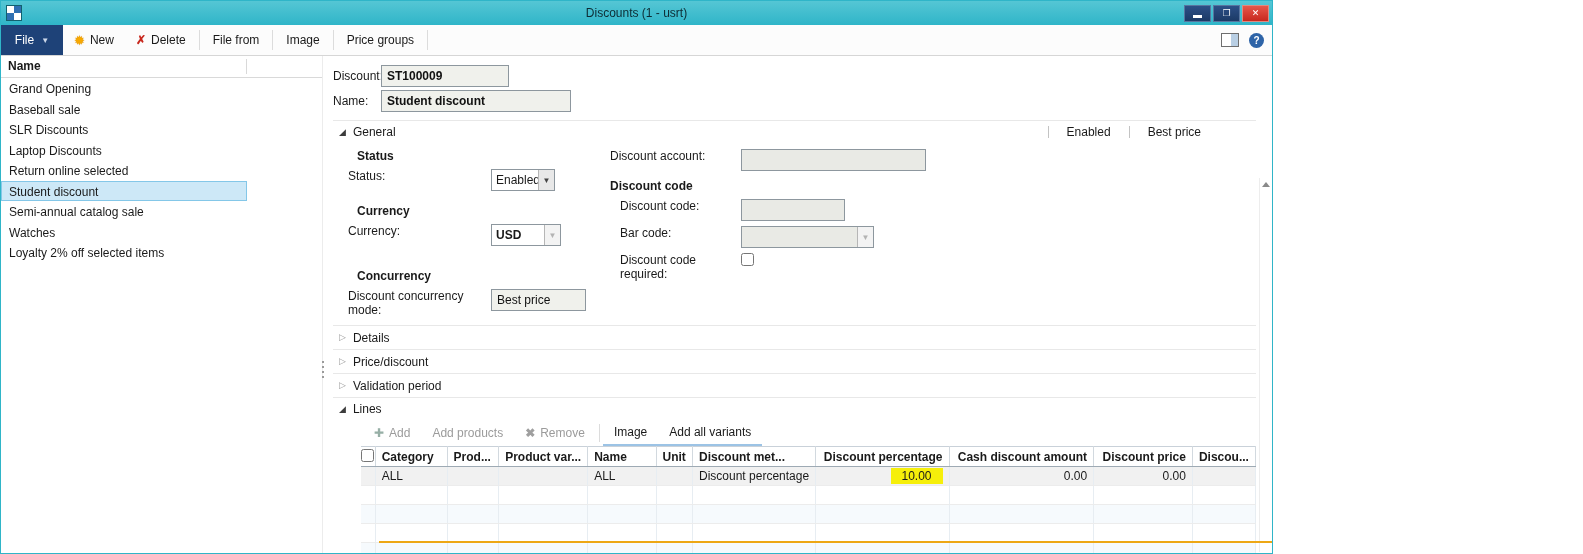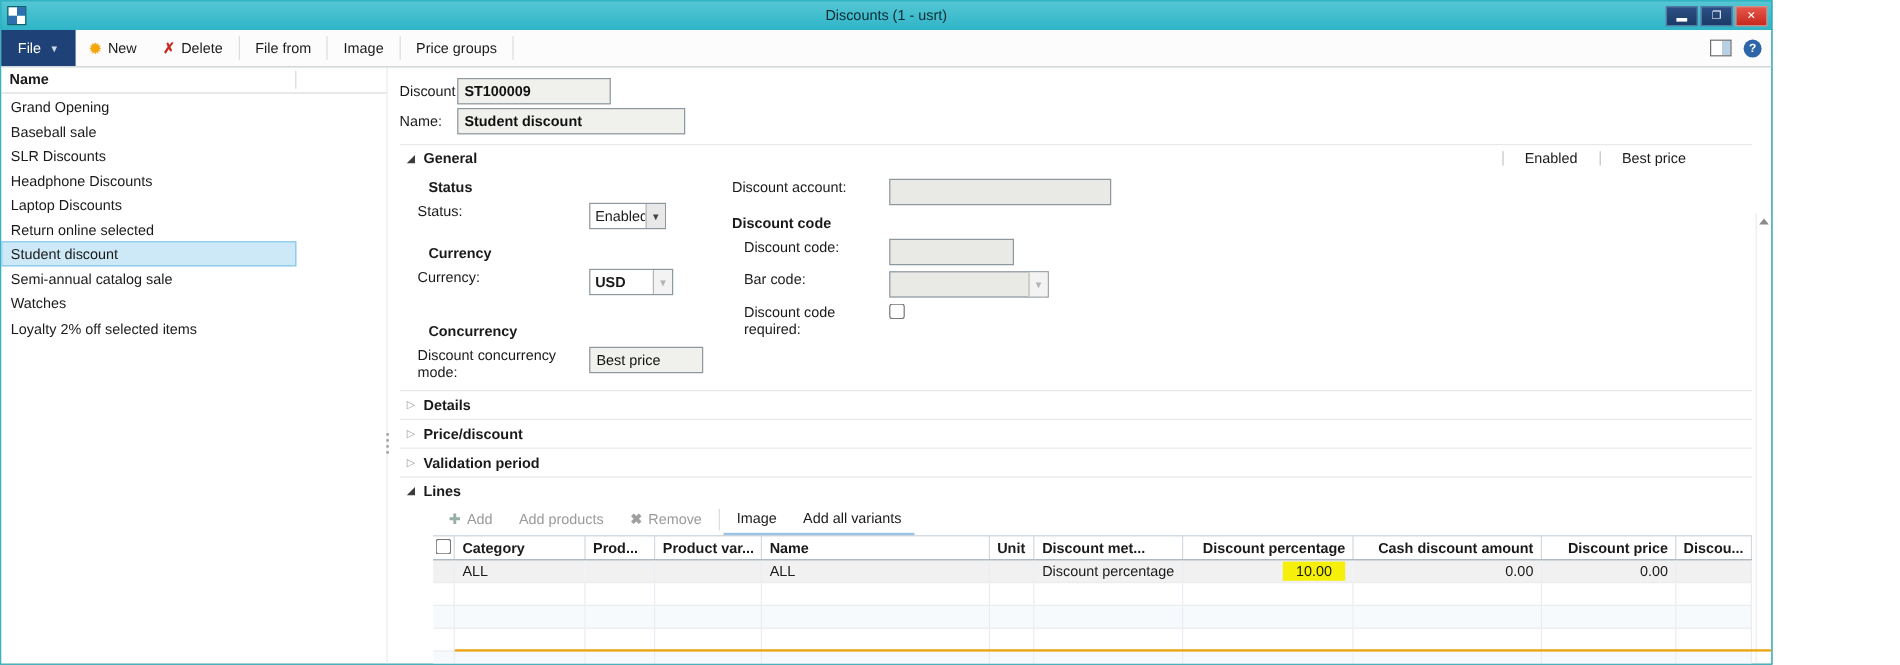--- a/index.html
+++ b/index.html
@@ -1,18 +1,18 @@
 <!DOCTYPE html>
 <html style="--titlebar: #2fb5c8; --file-button: #1e4278; --selection: #cde8f7; --highlight: #f6ef0a; --close: #c8281e; --accent: #2e64a8;"><head>
 <meta charset="utf-8">
 <style>
   *{box-sizing:border-box;margin:0;padding:0}
   html,body{width:1583px;height:554px;overflow:hidden}
   body{font-family:"Liberation Sans",sans-serif;font-size:12px;color:#1a1a1a;background:#fff}
-  .window{width:1477px;height:554px;border:1px solid var(--titlebar,#2fb5c8);display:flex;flex-direction:column;position:relative;background:#0f766e}
+  .window{width:1273px;height:554px;border:1px solid var(--titlebar,#2fb5c8);display:flex;flex-direction:column;position:relative;background:#d946ef}
 
   
   .titlebar{height:24px;flex:0 0 24px;background:linear-gradient(#55c6d4,var(--titlebar,#2fb5c8));display:flex;align-items:center;padding:0 3px;position:relative}
   .app-icon{width:16px;height:16px;border:1px solid #12606e;background:
     linear-gradient(90deg,#fff 50%,#2e6fb2 50%) top/100% 50% no-repeat,
     linear-gradient(90deg,#2e6fb2 50%,#fff 50%) bottom/100% 50% no-repeat;margin-left:2px}
   .win-title{position:absolute;left:0;right:0;text-align:center;font-size:12px;color:#0d2b33;pointer-events:none}
   .win-controls{margin-left:auto;display:flex;gap:2px;z-index:2}
   .win-btn{width:27px;height:17px;display:flex;align-items:center;justify-content:center;color:#fff;font-size:9px;line-height:1;border:1px solid #58759f;background:linear-gradient(#2c4f86,#1c3a66);cursor:default}
   .win-btn.close{background:linear-gradient(#e6574a,var(--close,#c8281e));border-color:#e08a80}
@@ -56,21 +56,21 @@
   .dd.disabled{background:#fff}
   .dd.disabled .arrow{color:#b3b3b3;background:#f3f3f3}
   .dd.grayval{background:#e9eae5}
 
   
   .fasttab{border-top:1px solid #e8e8e8}
   .fasttab.first{margin-top:6px}
   .ft-header{height:22px;display:flex;align-items:center;gap:7px;padding-left:6px;position:relative;cursor:default}
   .ft-header .exp{font-size:9px;color:#3c3c3c;line-height:1}
   .ft-header .col{font-size:9px;color:#9a9a9a;line-height:1}
-  .ft-header .ft-title{font-weight:bold}
+  .ft-header .ft-title{font-weight:normal}
   .ft-collapsed{height:23px}
   .fasttab-summary{position:absolute;right:55px;top:0;height:22px;display:flex;align-items:center;gap:18px;font-weight:normal}
   .sum-sep{width:1px;height:12px;background:#c3c3c3}
 
   
   .gen-content{display:flex;padding-bottom:14px}
   .gen-left{width:277px;flex:0 0 277px}
   .gen-right{flex:1}
   .grp-title{font-weight:bold;margin:6px 0 0 24px;height:15px}
   .gen-left .grp-title{margin-left:24px}
@@ -157,21 +157,20 @@
   </div>
 
   <div class="body">
 
     <div class="sidebar">
       <div class="sidebar-header">Name</div>
       <div>
           <div class="list-item">Grand Opening</div>
           <div class="list-item">Baseball sale</div>
           <div class="list-item">SLR Discounts</div>
-          <div class="list-item">Headphone Discounts</div>
           <div class="list-item">Laptop Discounts</div>
           <div class="list-item">Return online selected</div>
           <div class="list-item selected">Student discount</div>
           <div class="list-item">Semi-annual catalog sale</div>
           <div class="list-item">Watches</div>
           <div class="list-item">Loyalty 2% off selected items</div>
         </div>
     </div>
 
     <div class="splitter">

